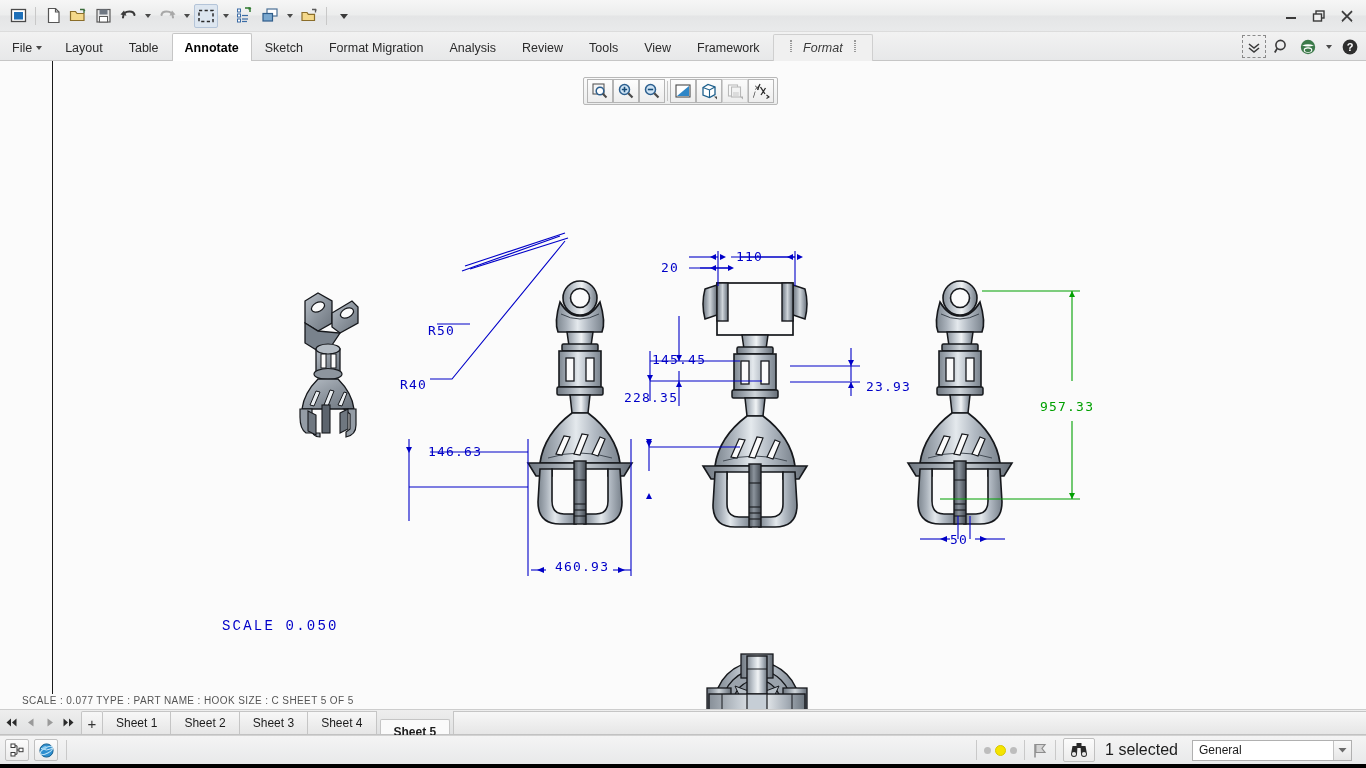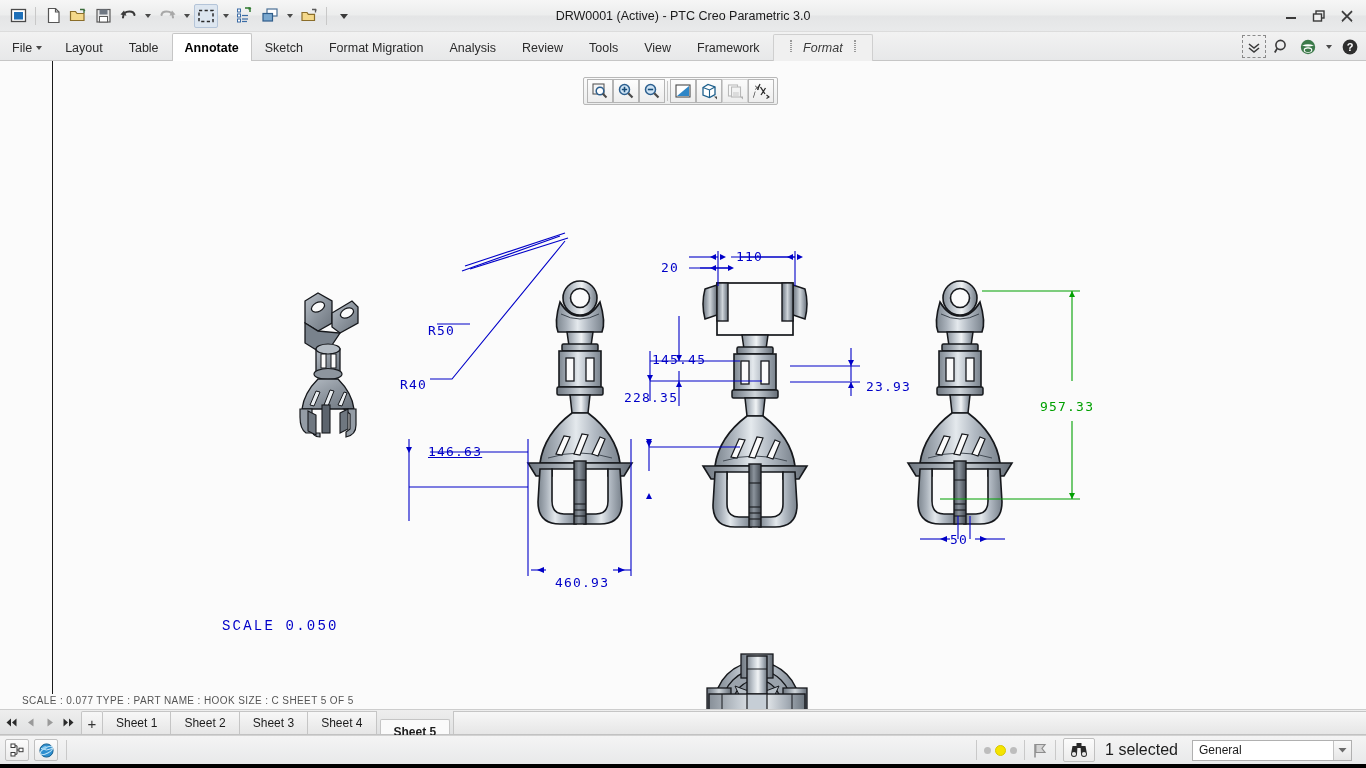--- a/index.html
+++ b/index.html
@@ -248,21 +248,20 @@
         <path d="M15.3 1.8 L17 3 L15.3 4.2 Z" fill="#5a5a5a"></path>
       </svg>
     </div>
     <div class="qsep"></div>
     <div class="qbtn" title="Customize">
       <svg width="14" height="14" viewBox="0 0 14 14">
           <path d="M3 5 L11 5 L7 10 Z" fill="#3a3a3a"></path>
         </svg>
     </div>
   </div>
-  <div class="title-text">DRW0001 (Active) - PTC Creo Parametric 3.0</div>
   <div class="wctrls">
     <div class="wbtn">
       <svg width="16" height="16" viewBox="0 0 16 16">
           <rect x="3" y="9" width="10" height="2" fill="#3a3a3a"></rect>
         </svg>
     </div>
     <div class="wbtn">
       <svg width="16" height="16" viewBox="0 0 16 16">
         <rect x="5" y="3" width="8" height="7" fill="none" stroke="#3a3a3a" stroke-width="1.4"></rect>
         <rect x="2.5" y="6" width="8" height="7" fill="#efefef" stroke="#3a3a3a" stroke-width="1.4"></rect>
@@ -620,22 +619,22 @@
     </g>
   </svg>
 
   <div class="dimtext" style="left:428px; top:262px;">R50</div>
   <div class="dimtext" style="left:400px; top:316px;">R40</div>
   <div class="dimtext" style="left:661px; top:199px;">20</div>
   <div class="dimtext" style="left:736px; top:188px;">110</div>
   <div class="dimtext" style="left:652px; top:291px;">145.45</div>
   <div class="dimtext" style="left:624px; top:329px;">228.35</div>
   <div class="dimtext" style="left:866px; top:318px;">23.93</div>
-  <div class="dimtext" style="left:428px; top:383px;text-decoration:underline;">146.63</div>
-  <div class="dimtext" style="left:555px; top:514px;">460.93</div>
+  <div class="dimtext" style="left:428px; top:383px;">146.63</div>
+  <div class="dimtext" style="left:555px; top:498px;">460.93</div>
   <div class="dimtext green" style="left:1040px; top:338px;">957.33</div>
   <div class="dimtext" style="left:950px; top:471px;">50</div>
 
   <div class="scaletext" style="left:222px; top:557px;">SCALE  0.050</div>
   <div class="sheetinfo">SCALE : 0.077    TYPE : PART    NAME : HOOK    SIZE : C    SHEET 5  OF 5</div>
 </div>
 
 <div class="sheetbar">
   <div class="navbtns">
     <div class="navb">

